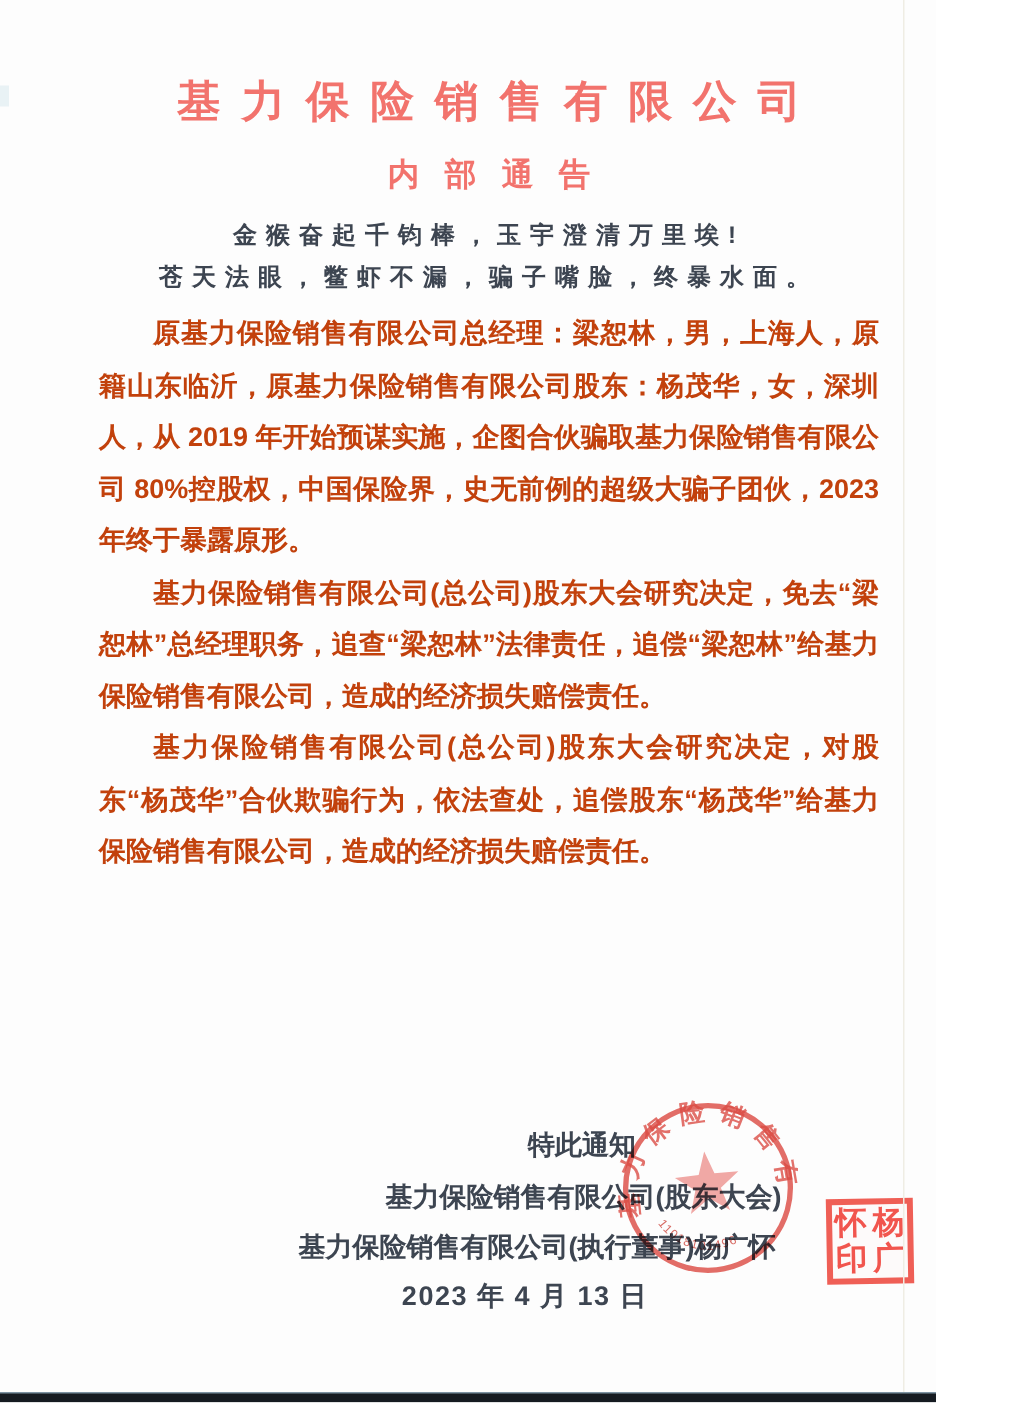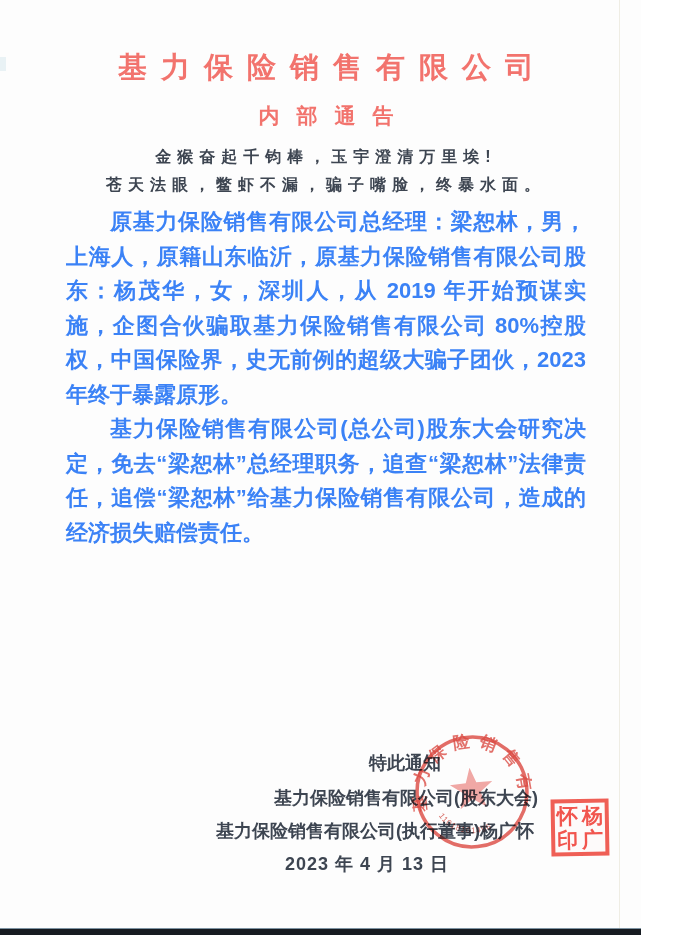--- a/index.html
+++ b/index.html
@@ -1,25 +1,25 @@
 <!DOCTYPE html>
 <html><head>
 <meta charset="utf-8">
 <style>
   html,body{margin:0;padding:0;}
   body{width:680px;height:935px;background:#ffffff;font-family:"Liberation Sans","DejaVu Sans",sans-serif;}
-  .page{position:relative;width:624px;height:935px;background:#fdfdfd;overflow:hidden;color:#3f4854;padding-left:17px;}
+  .page{position:relative;width:624px;height:935px;background:#fdfdfd;overflow:hidden;color:#3f4854;}
   .content{position:absolute;left:66px;top:0;width:520px;}
   .title1{margin-top:48px;text-align:center;color:#f2736d;font-size:29px;font-weight:bold;letter-spacing:14px;text-indent:14px;white-space:nowrap;}
   .title2{margin-top:14px;text-align:center;color:#f2736d;font-size:21px;font-weight:bold;letter-spacing:17px;text-indent:17px;white-space:nowrap;}
   .slogan{text-align:center;font-weight:bold;font-size:16px;letter-spacing:6px;white-space:nowrap;color:#3d4551;}
   .slogan1{margin-top:17px;}
   .slogan2{margin-top:7px;font-family:Liberation Mono, monospace;}
   .bodytext{margin-top:9px;}
-  .para{margin:0;font-size:22px;line-height:34.5px;text-align:justify;text-indent:2em;font-weight:bold;color:#3b82f6;}
+  .para{margin:0;font-size:18px;line-height:34.5px;text-align:justify;text-indent:2em;font-weight:bold;color:#c2410c;}
   .f-line{position:absolute;font-size:18px;font-weight:bold;color:#3d4551;white-space:nowrap;}
   .f-closing{top:751px;right:200px;}
   .f-sig1{top:786px;right:103px;}
   .f-sig2{top:819px;right:107px;text-align:right;}
   .f-date{top:852px;right:192px;letter-spacing:1px;}
   
   .round-seal{position:absolute;left:411px;top:731px;width:122px;height:122px;mix-blend-mode:multiply;transform:rotate(-6deg);pointer-events:none;}
   .square-seal{position:absolute;left:551px;top:799px;width:50px;height:49px;border:4px solid #f04a40;mix-blend-mode:multiply;transform:rotate(-1deg);display:grid;grid-template-columns:1fr 1fr;grid-template-rows:1fr 1fr;align-items:center;justify-items:center;opacity:.88;pointer-events:none;background:rgba(255,230,228,0.12);}
   .square-seal span{color:#f23d35;font-weight:bold;font-size:21px;line-height:1;}
   
@@ -37,20 +37,21 @@
   <div class="content">
     <div class="title1">基力保险销售有限公司</div>
     <div class="title2">内部通告</div>
 
     <div class="slogan slogan1">金猴奋起千钧棒，玉宇澄清万里埃!</div>
     <div class="slogan slogan2">苍天法眼，鳖虾不漏，骗子嘴脸，终暴水面。</div>
 
     <div class="bodytext">
       <p class="para">原基力保险销售有限公司总经理：梁恕林，男，上海人，原籍山东临沂，原基力保险销售有限公司股东：杨茂华，女，深圳人，从 2019 年开始预谋实施，企图合伙骗取基力保险销售有限公司 80%控股权，中国保险界，史无前例的超级大骗子团伙，2023 年终于暴露原形。</p>
       <p class="para">基力保险销售有限公司(总公司)股东大会研究决定，免去“梁恕林”总经理职务，追查“梁恕林”法律责任，追偿“梁恕林”给基力保险销售有限公司，造成的经济损失赔偿责任。</p>
+      <p class="para">基力保险销售有限公司(总公司)股东大会研究决定，对股东“杨茂华”合伙欺骗行为，依法查处，追偿股东“杨茂华”给基力保险销售有限公司，造成的经济损失赔偿责任。</p>
     </div>
   </div>
 
   <div class="f-line f-closing">特此通知</div>
   <div class="f-line f-sig1">基力保险销售有限公司(股东大会)</div>
   <div class="f-line f-sig2">基力保险销售有限公司(执行董事)杨广怀</div>
   <div class="f-line f-date">2023 年 4 月 13 日</div>
 
   <svg class="round-seal" viewBox="0 0 120 120" width="122" height="122">
     <circle cx="60" cy="60" r="54" fill="none" stroke="#dd4a42" stroke-width="3.5" stroke-opacity="0.8"></circle>

